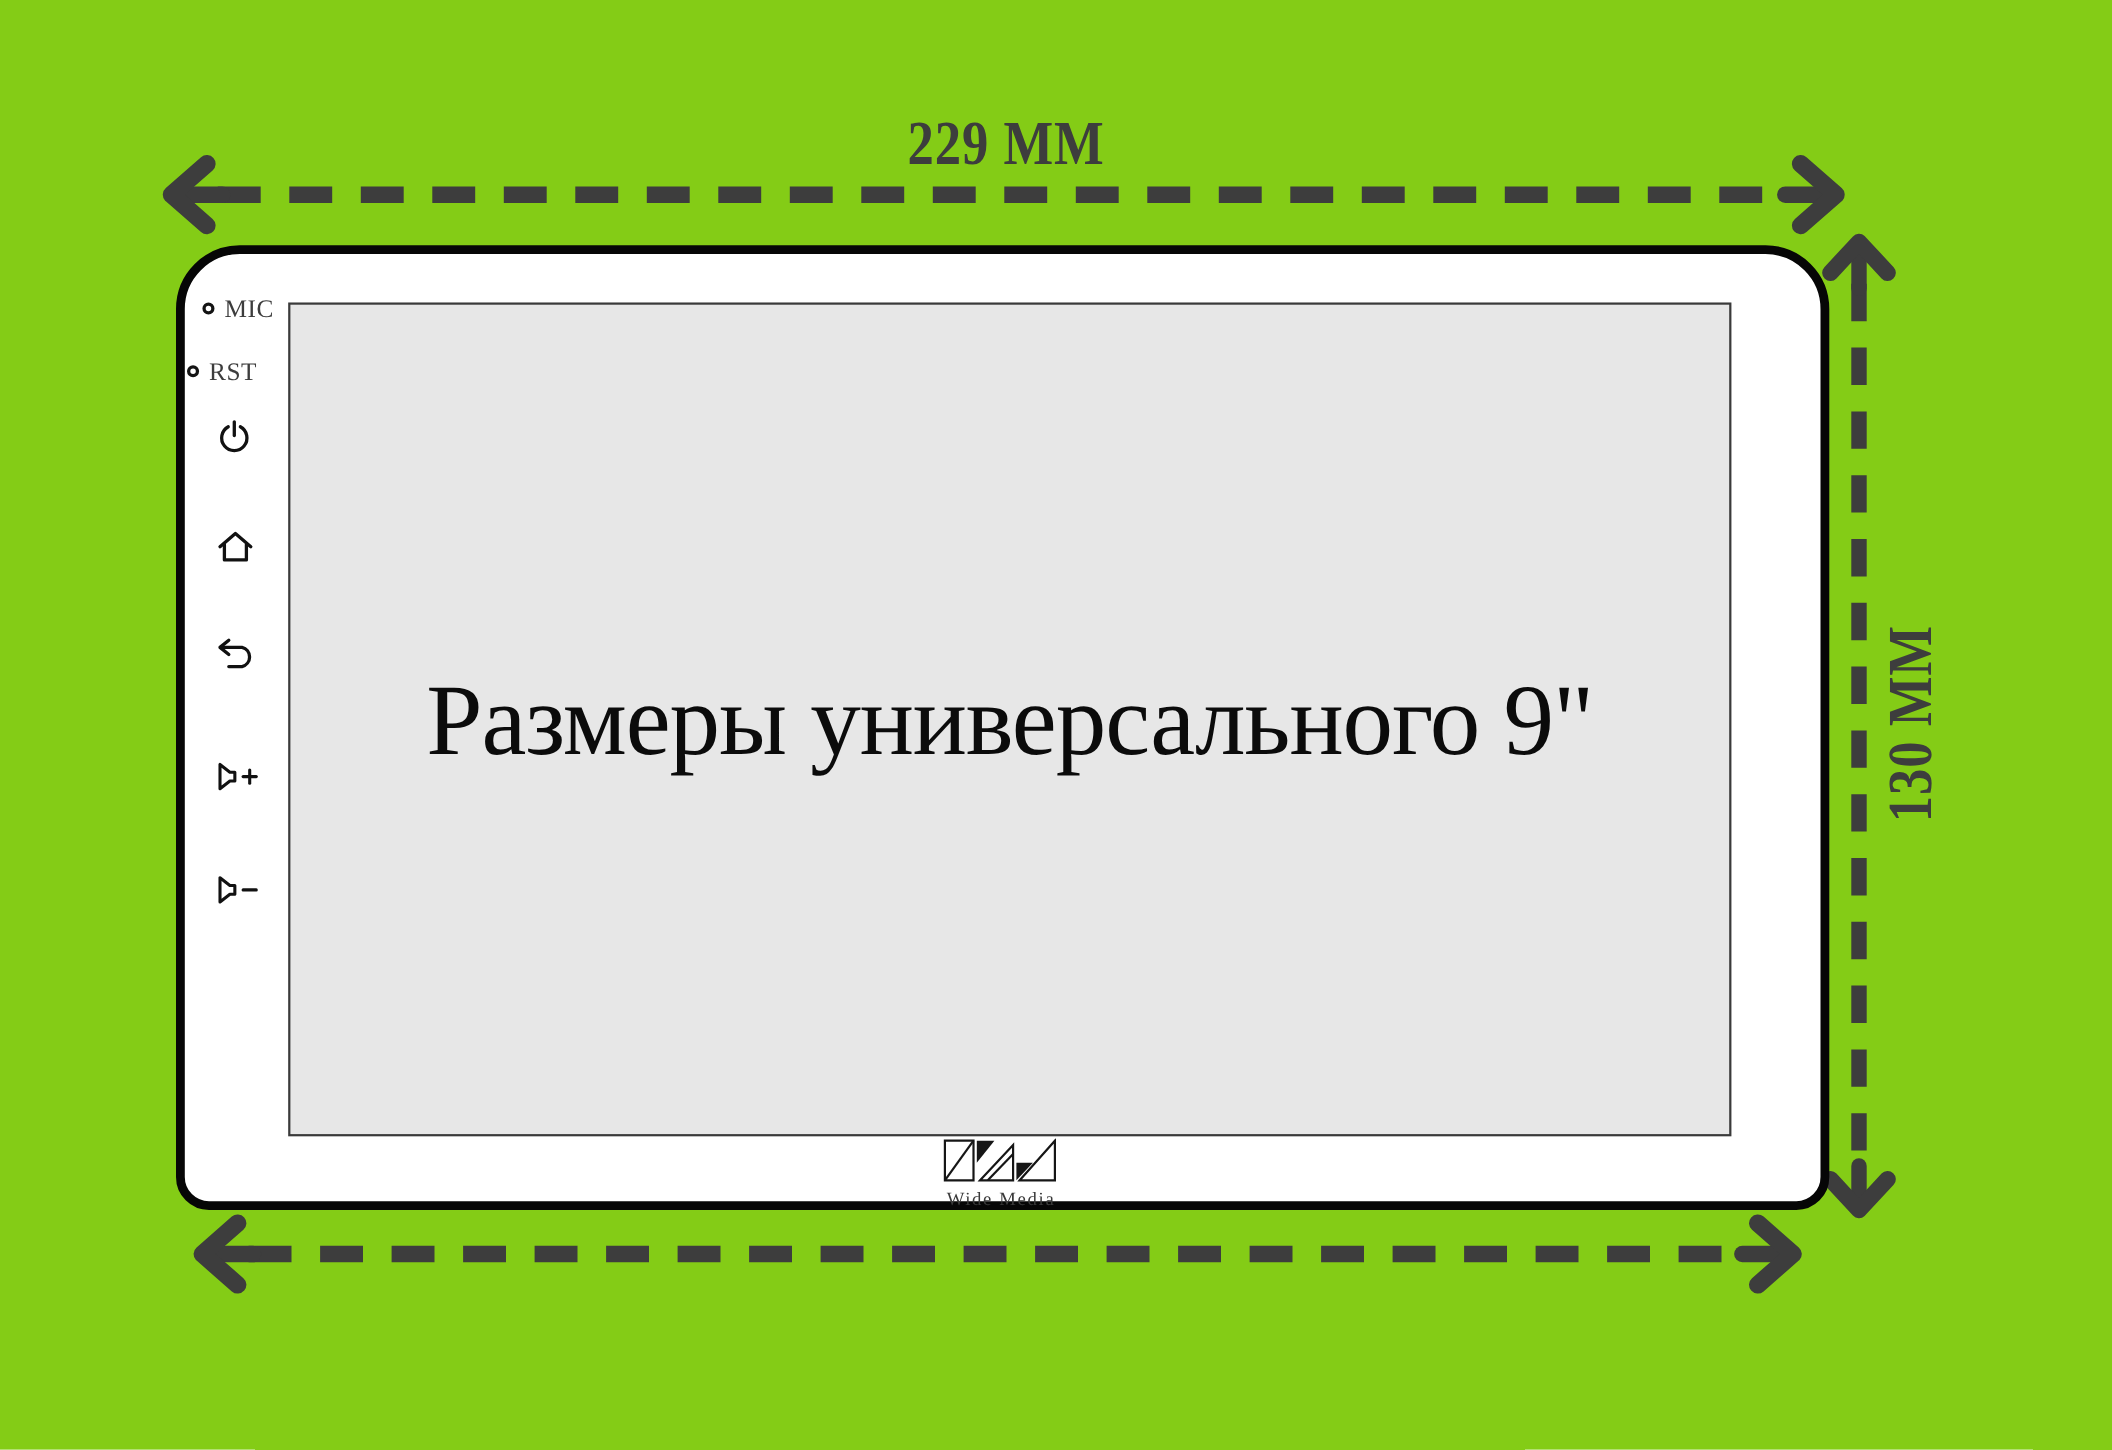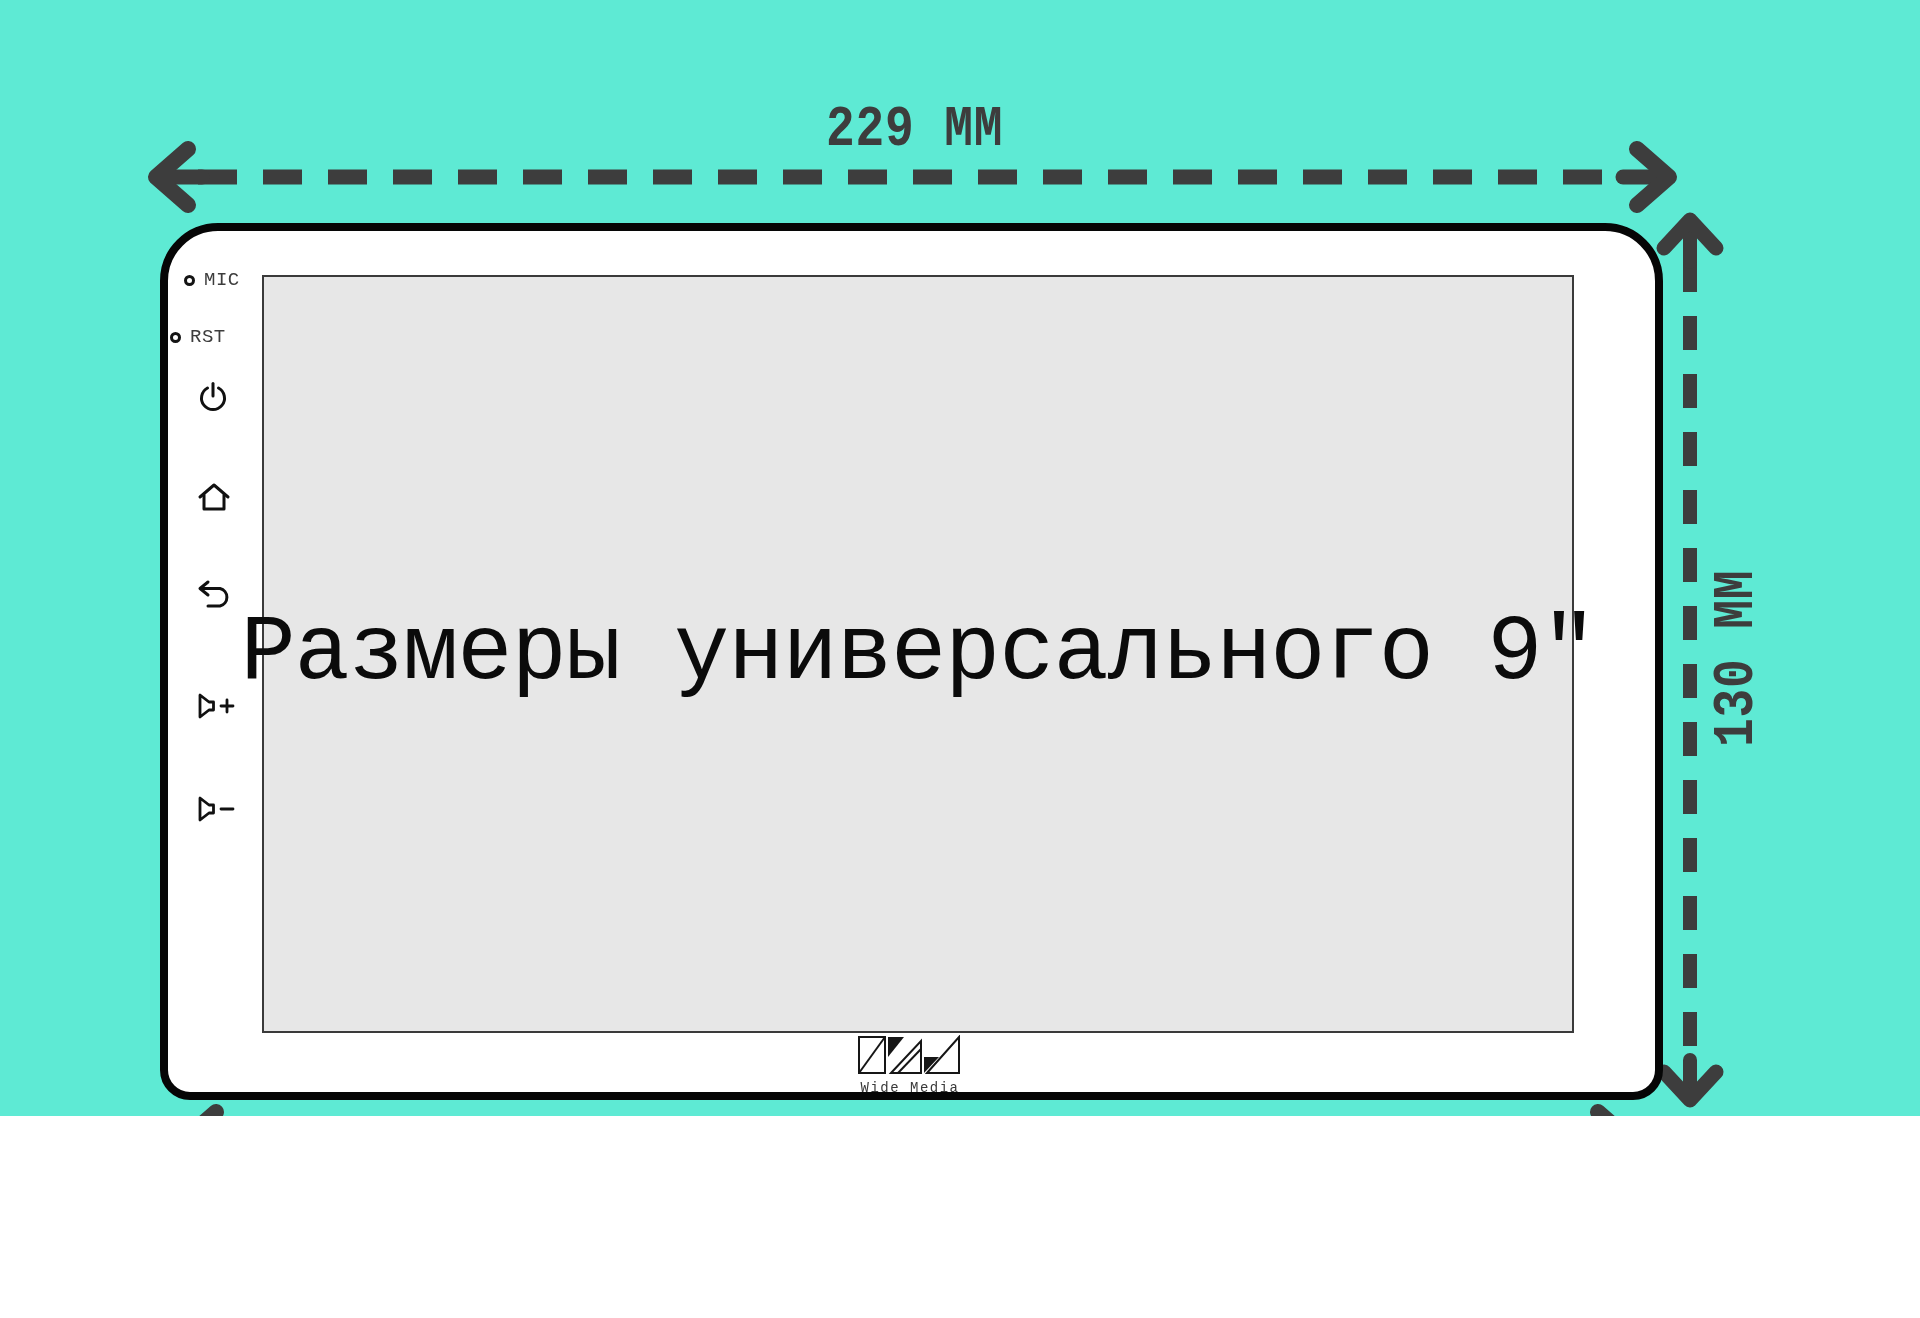--- a/index.html
+++ b/index.html
@@ -1,18 +1,18 @@
 <!DOCTYPE html>
 <html><head>
 <meta charset="utf-8">
 <style>
   html,body{margin:0;padding:0;background:#ffffff;}
   .page{
-    position:relative;width:1920px;height:1116px;background:#5eead4;overflow:hidden;
-    font-family:Liberation Mono, monospace;
+    position:relative;width:1920px;height:1318px;background:#84cc16;overflow:hidden;
+    font-family:Liberation Serif, serif;
   }
   
   .dim-svg{position:absolute;display:block;}
   .dim-label{
     position:absolute;color:#3d3d3d;font-weight:bold;font-size:57px;
     text-align:center;white-space:nowrap;
   }
   .dim-label .squeeze{display:inline-block;transform:scaleX(0.84);transform-origin:center;letter-spacing:1px;}
   .dim-label-top{left:765px;top:98px;width:300px;}
   .dim-label-bottom{left:761px;top:1157px;width:300px;}
@@ -28,25 +28,25 @@
     box-sizing:border-box;background:#e7e7e7;border:2px solid #3a3a3a;
     display:flex;flex-direction:column;align-items:center;justify-content:center;
   }
   .screen-title{
     color:#0b0b0b;font-size:92px;line-height:134px;letter-spacing:-1px;
     text-align:center;font-weight:400;white-space:nowrap;
   }
   
   .hole-row{position:absolute;display:flex;align-items:center;gap:9px;height:26px;}
   .hole{width:11px;height:11px;border:3.5px solid #141414;border-radius:50%;box-sizing:border-box;flex:none;}
-  .hole-label{font-size:19px;color:#3d3d3d;letter-spacing:0.5px;line-height:1;text-align:center;}
+  .hole-label{font-size:23px;color:#3d3d3d;letter-spacing:0.5px;line-height:1;text-align:center;}
   .ctl-icon{position:absolute;display:block;}
   
   .logo{position:absolute;left:845px;top:1035px;width:130px;text-align:center;}
-  .logo-text{font-size:14px;color:#3a3a3a;letter-spacing:1.5px;margin-top:0px;white-space:nowrap;}
+  .logo-text{font-size:17px;color:#3a3a3a;letter-spacing:1.5px;margin-top:0px;white-space:nowrap;}
 </style>
 </head>
 <body>
 
 <div class="page">
 
   <div class="dim-label dim-label-top">
     <span class="squeeze">229 MM</span>
   </div>
   <svg class="dim-svg" style="left:140px;top:140px;" width="1545" height="74" aria-hidden="true">

